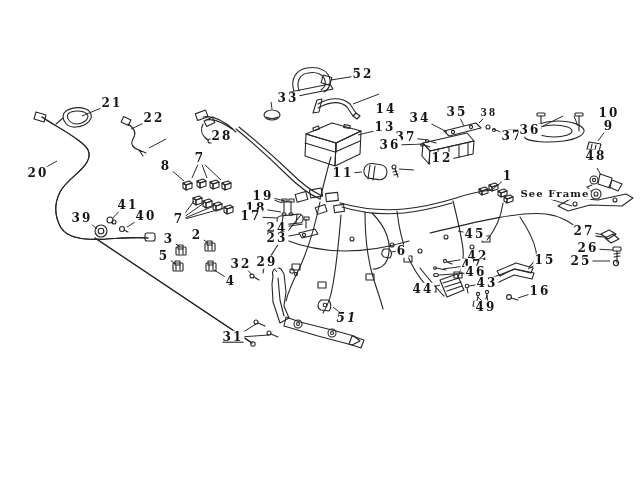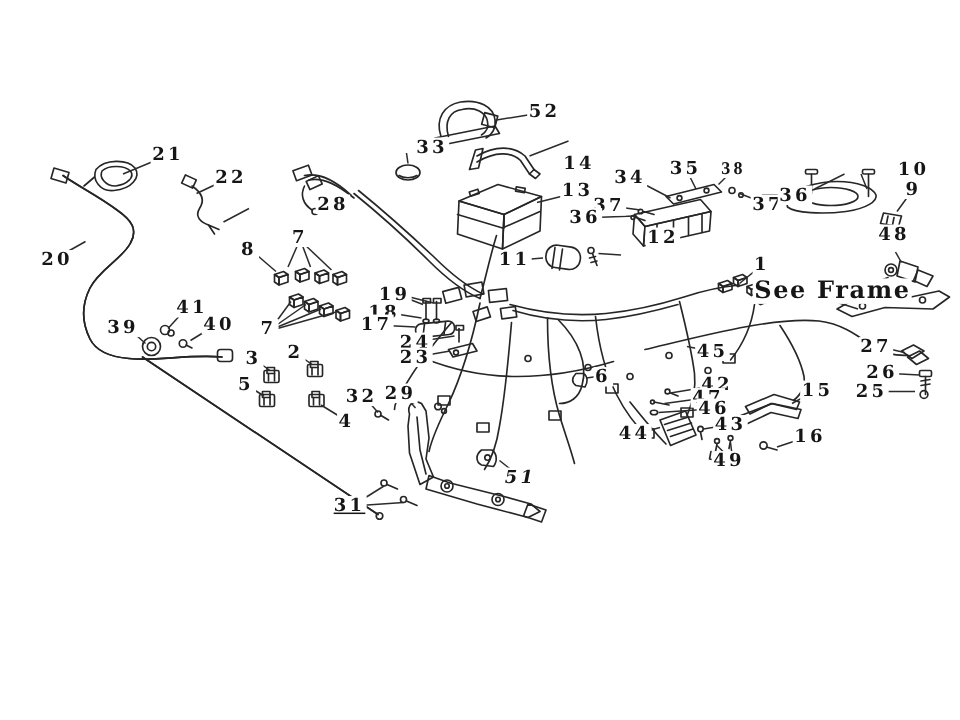--- a/index.html
+++ b/index.html
@@ -5,21 +5,21 @@
   html,body{margin:0;padding:0;background:#fff;}
   .stage{position:relative;width:640px;height:480px;background:#ffffff;overflow:hidden;
          font-family:"DejaVu Serif",serif;}
   .artwork,.leaders{position:absolute;left:0;top:0;}
   .artwork{z-index:1}
   .leaders{z-index:2}
   #callouts{position:absolute;left:0;top:0;width:640px;height:480px;z-index:3;}
   .callout{position:absolute;transform:translate(-50%,-50%);font-weight:bold;font-size:12px;
            letter-spacing:2.2px;color:#161616;background:#ffffff;padding:0 1px;line-height:1.05;
            white-space:nowrap;}
-  .callout.note{letter-spacing:1.1px;font-size:16px;}
+  .callout.note{letter-spacing:1.1px;font-size:10px;}
   .leaders line{stroke:#2b2b2b;stroke-width:1;}
   .artwork *{stroke:#262626;stroke-width:1.1;stroke-linecap:round;stroke-linejoin:round;fill:none;}
 </style>
 </head>
 <body>
 
 <div class="stage">
 
   <svg class="artwork" width="640" height="480" viewBox="0 0 640 480">
 

